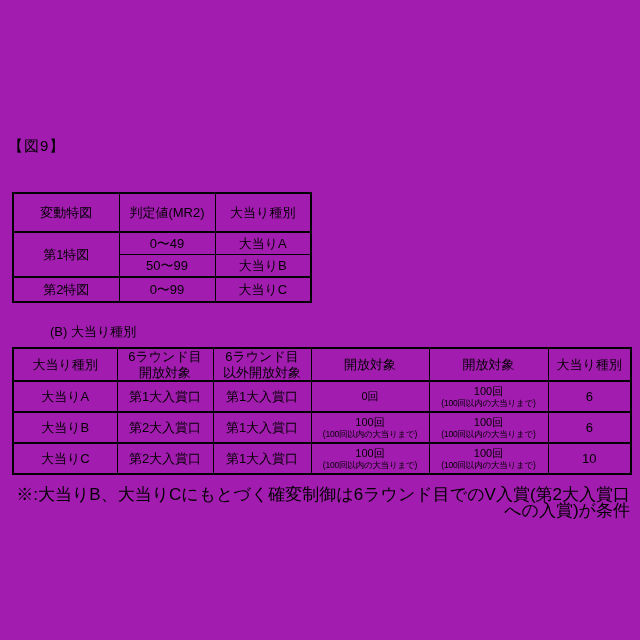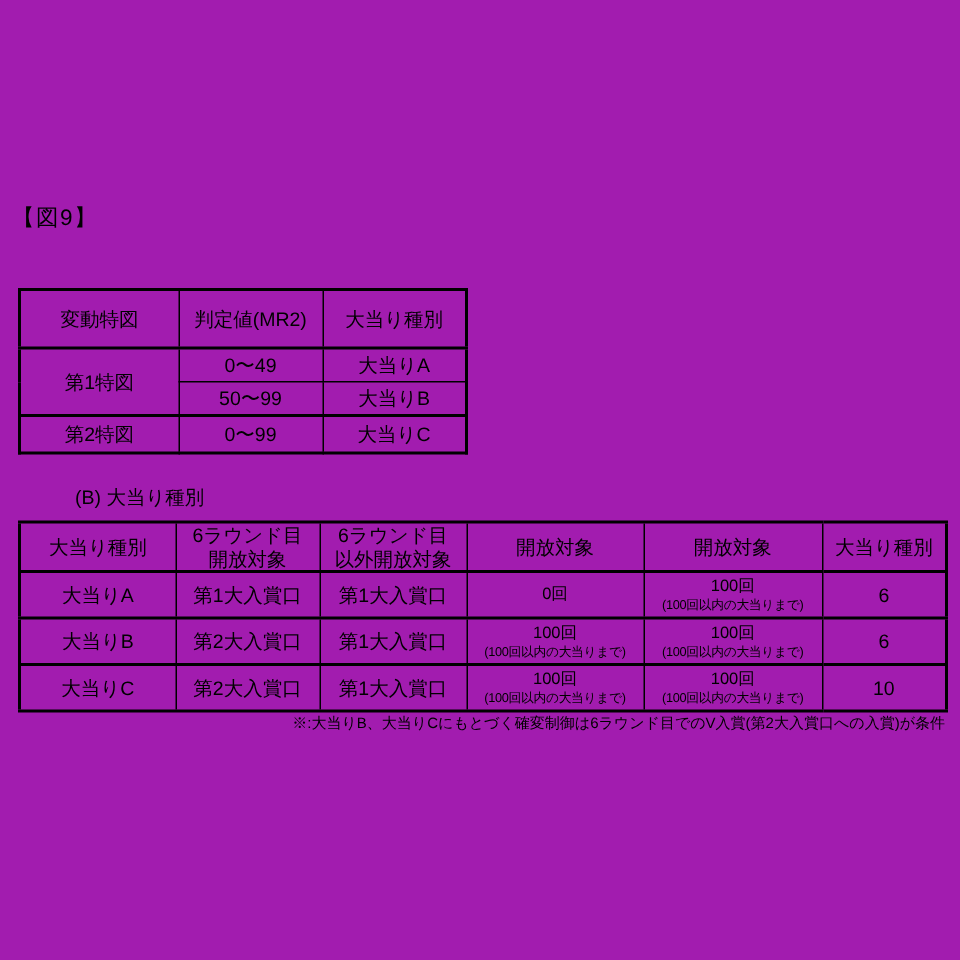--- a/index.html
+++ b/index.html
@@ -91,24 +91,24 @@
   }
   .cell-sub {
     display: block;
     font-size: 8.5px;
     line-height: 1.15;
     letter-spacing: -0.2px;
   }
   .footnote {
     position: absolute;
     left: 12px;
-    top: 475px;
+    top: 487px;
     width: 618px;
     text-align: right;
-    font-size: 10px;
+    font-size: 17px;
     line-height: 16px;
   }
 </style>
 </head>
 <body>
 
 <div class="page">
 
   <div class="figure-title">【図9】</div>
 

